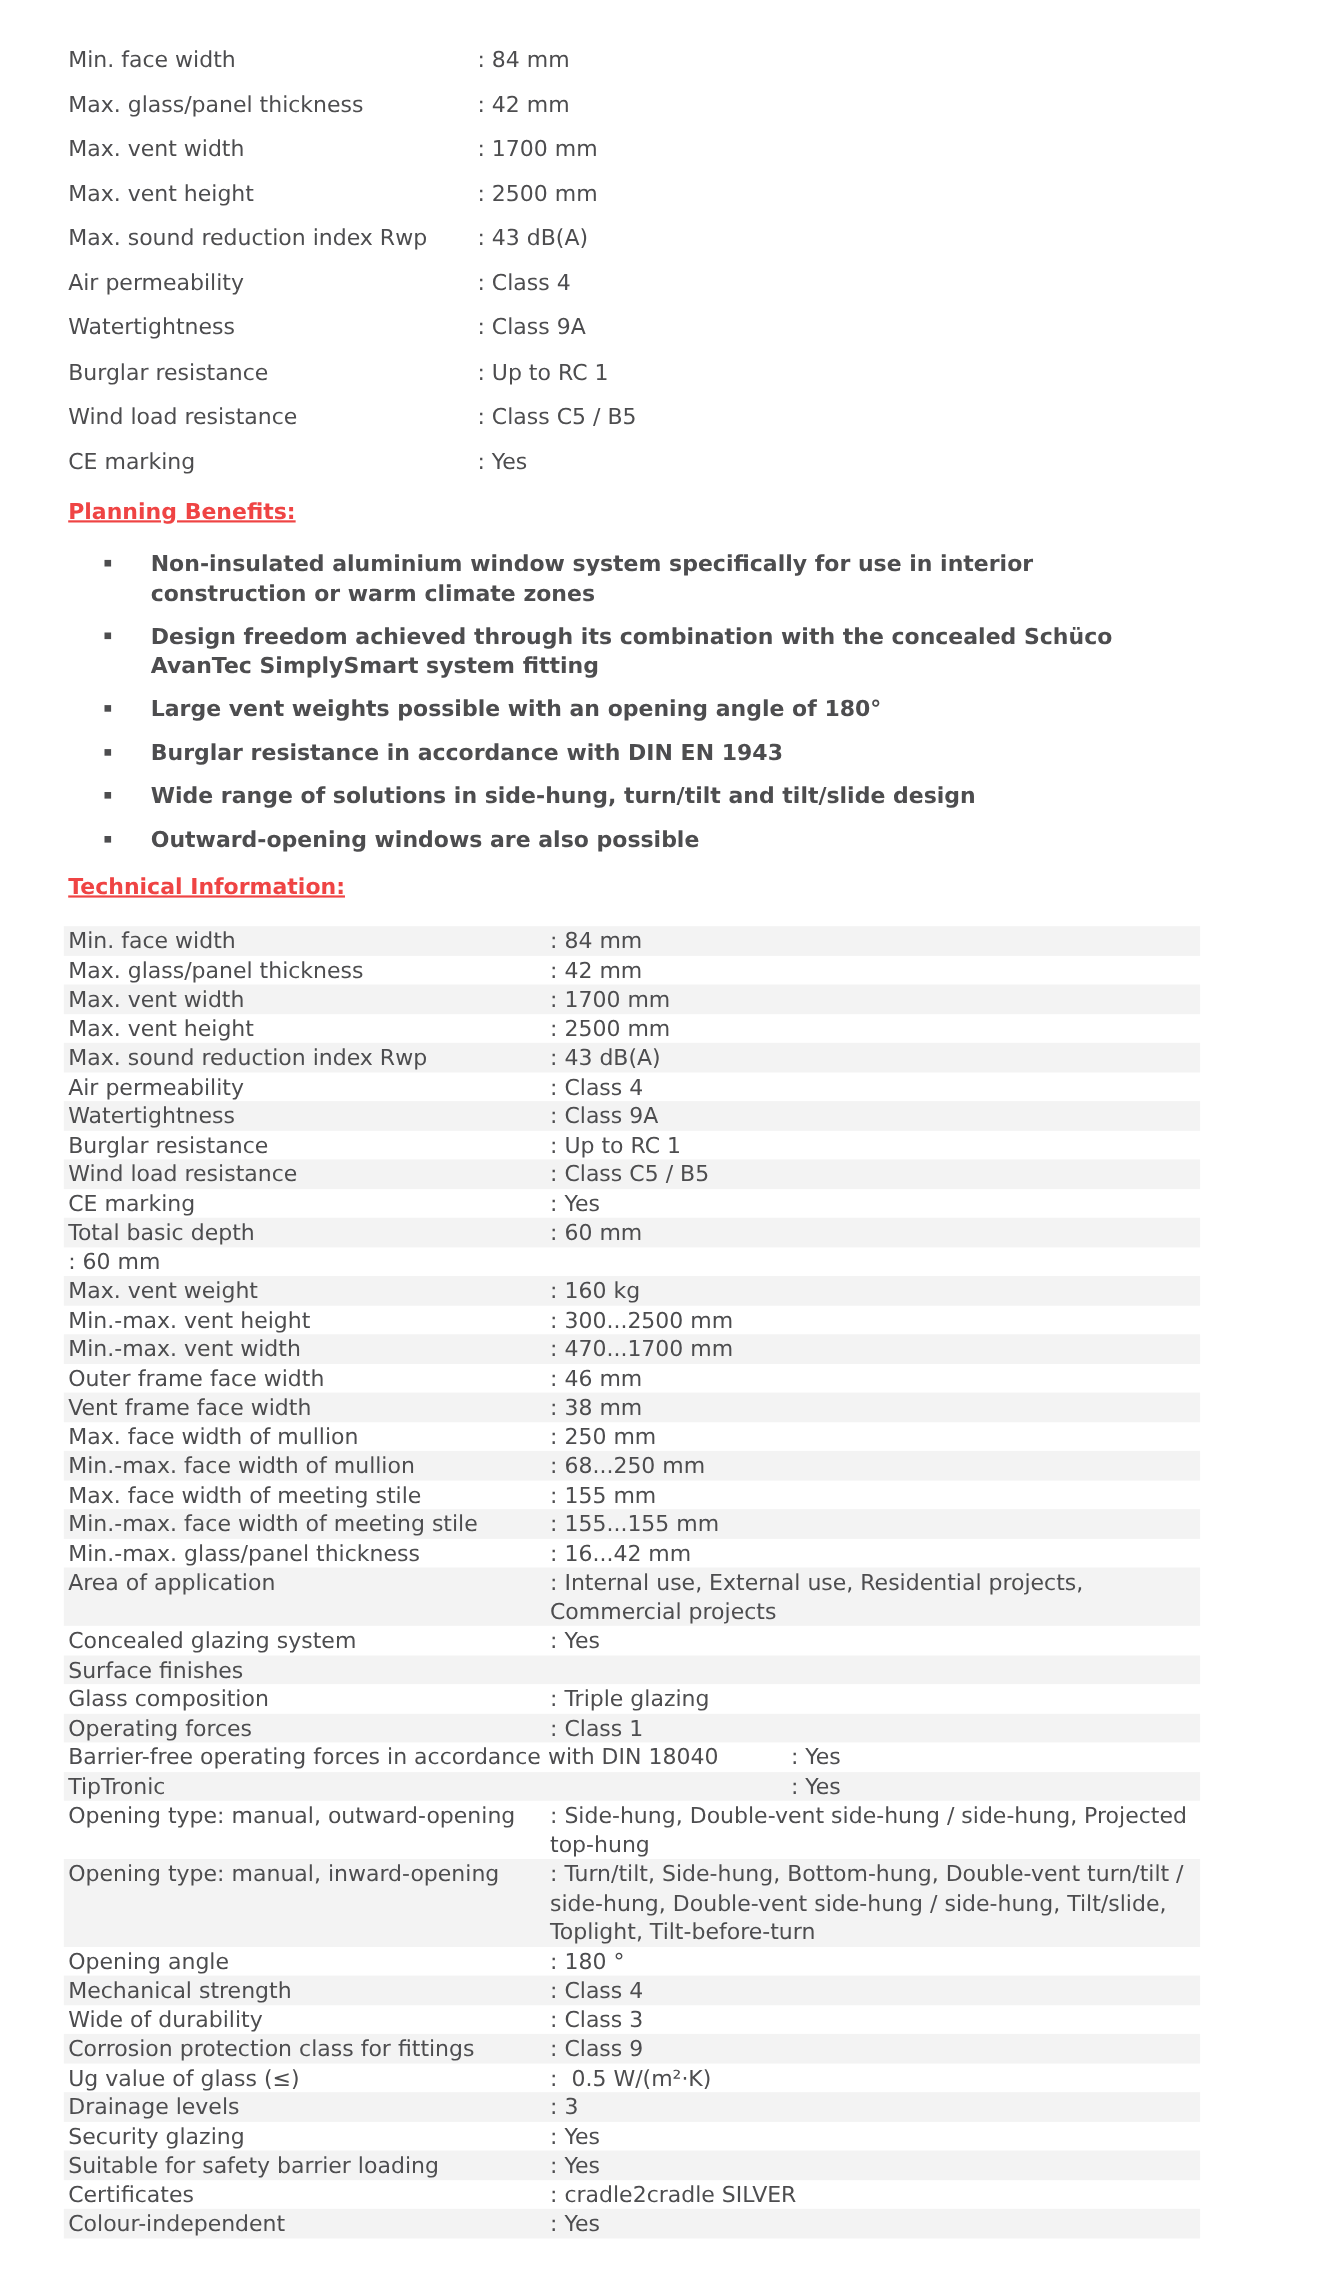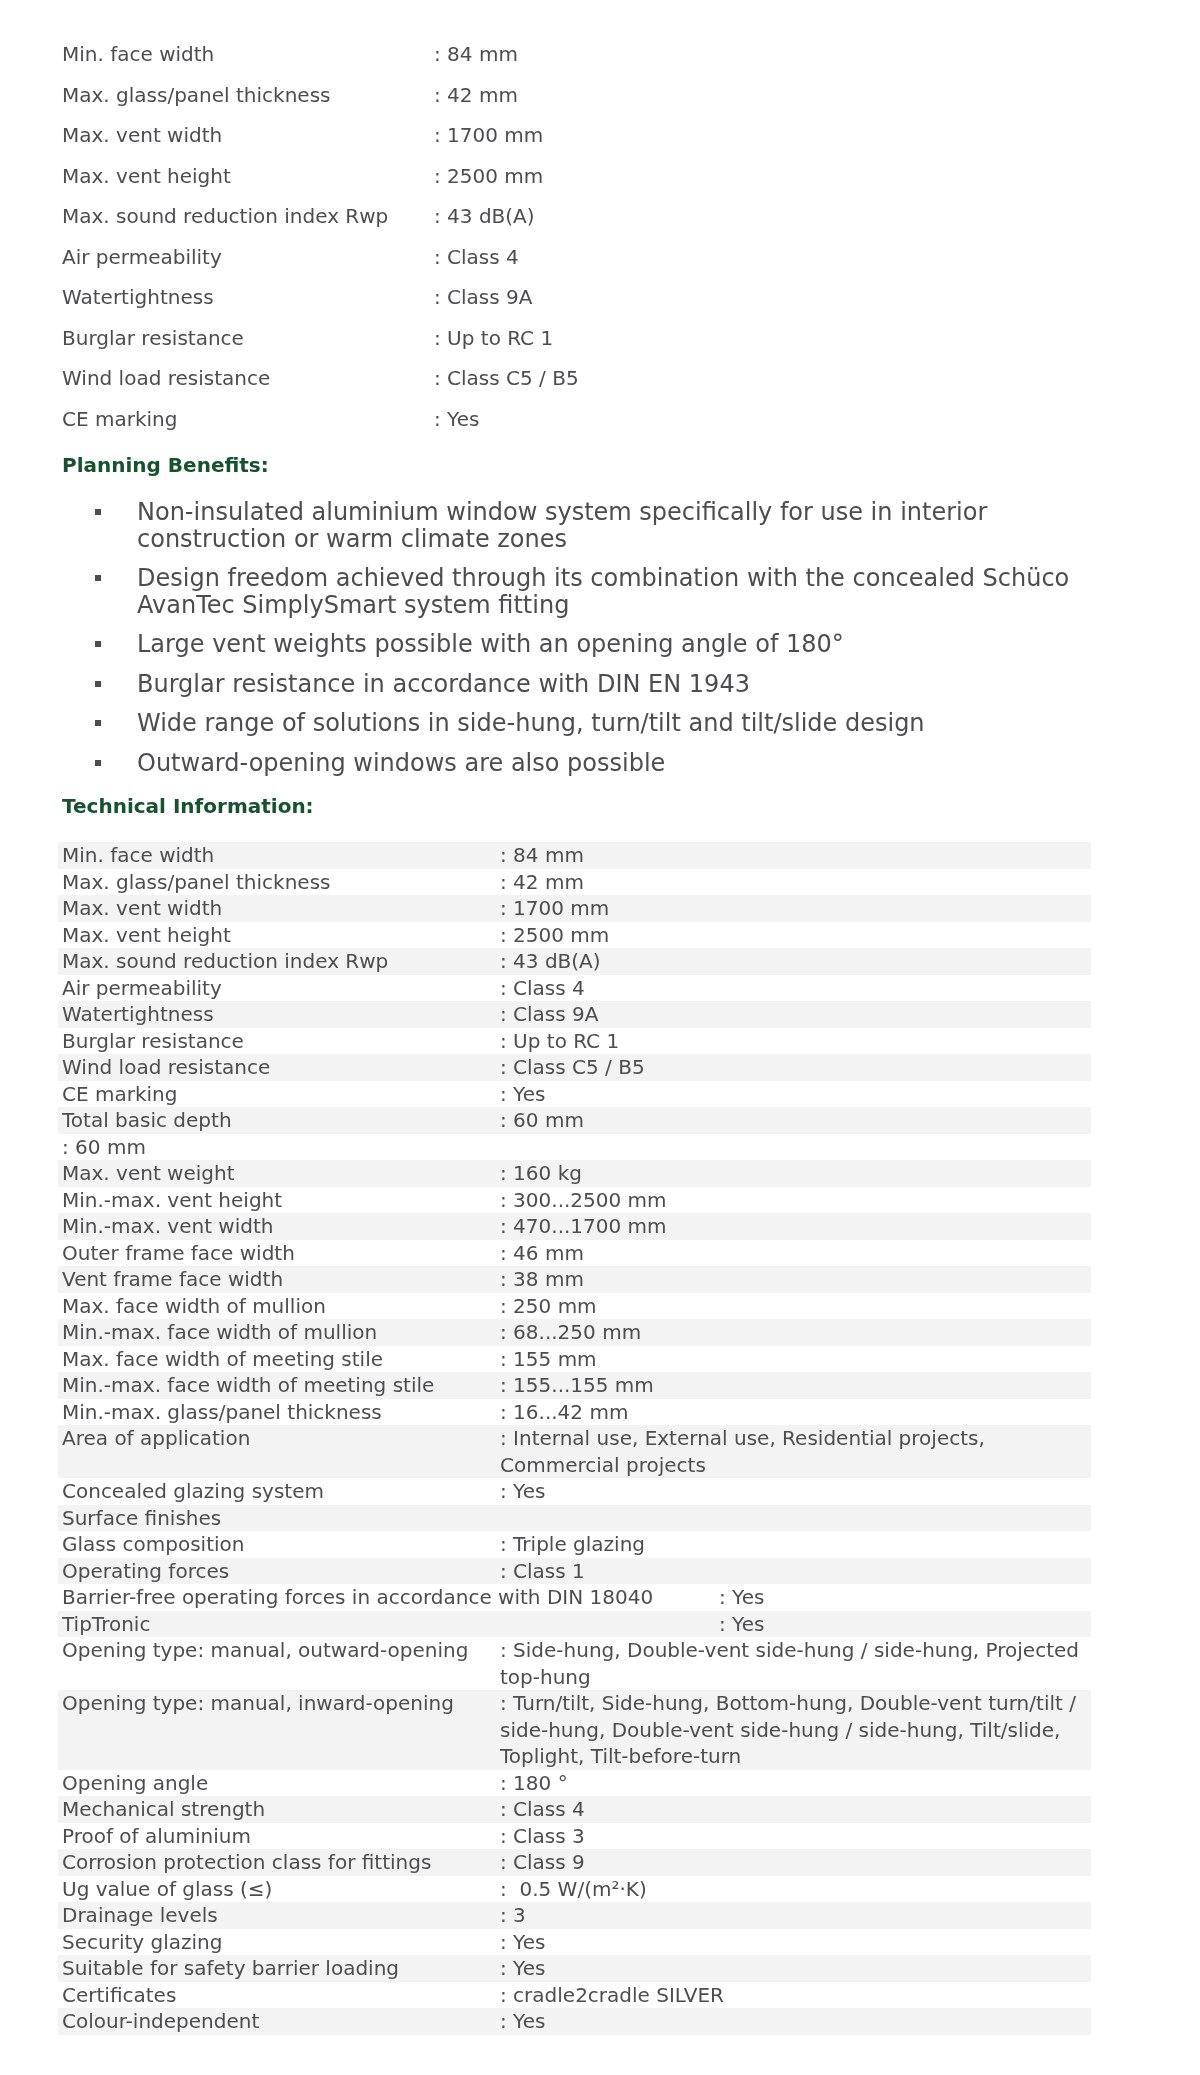--- a/index.html
+++ b/index.html
@@ -11,29 +11,30 @@
     -webkit-font-smoothing:antialiased;
   }
   
   .summary { margin:34px 0 0 62px; }
   .srow { display:flex; height:40.5px; line-height:40.5px; font-size:20px; }
   .slabel { flex:0 0 372px; }
   .svalue { flex:1 1 auto; white-space:pre-wrap; }
 
   
   .section-h {
-    margin-left:62px; font-size:20px; font-weight:bold; color:#14532d;
+    margin-left:62px; font-size:20px; font-weight:bold; color:#ef4444;
     line-height:25px;
+    text-decoration:underline;
   }
   .benefits-h { margin-top:14px; }
   .tech-h { margin-top:18px; }
 
   
   .benefits { margin:21px 0 0 95px; list-style:none; }
-  .benefit { display:flex; margin-bottom:13px; font-size:24px; line-height:26.5px; }
+  .benefit { display:flex; margin-bottom:13px; font-size:20px; line-height:26.5px;font-weight:bold; }
   .marker { flex:0 0 6px; width:6px; height:6px; background:#4d4d4f; margin-top:10px; }
   .btext { margin-left:36px; max-width:950px; }
 
   
   .ttable { margin:23px 0 0 58px; width:1033px; font-size:20px; }
   .trow { display:flex; padding-left:4px; line-height:26.5px; }
   .trow:nth-child(odd) { background:#f3f3f3; }
   .tlabel { flex:0 0 438px; }
   .trow.wide .tlabel { flex:0 0 657px; }
   .tvalue { flex:0 1 583px; max-width:583px; white-space:pre-wrap; }
@@ -240,21 +241,21 @@
   </div>
     <div class="trow">
     <span class="tlabel">Opening angle</span>
     <span class="tvalue">: 180 °</span>
   </div>
     <div class="trow">
     <span class="tlabel">Mechanical strength</span>
     <span class="tvalue">: Class 4</span>
   </div>
     <div class="trow">
-    <span class="tlabel">Proof of aluminium</span>
+    <span class="tlabel">Wide of durability</span>
     <span class="tvalue">: Class 3</span>
   </div>
     <div class="trow">
     <span class="tlabel">Corrosion protection class for fittings</span>
     <span class="tvalue">: Class 9</span>
   </div>
     <div class="trow">
     <span class="tlabel">Ug value of glass (≤)</span>
     <span class="tvalue">:  0.5 W/(m²·K)</span>
   </div>

